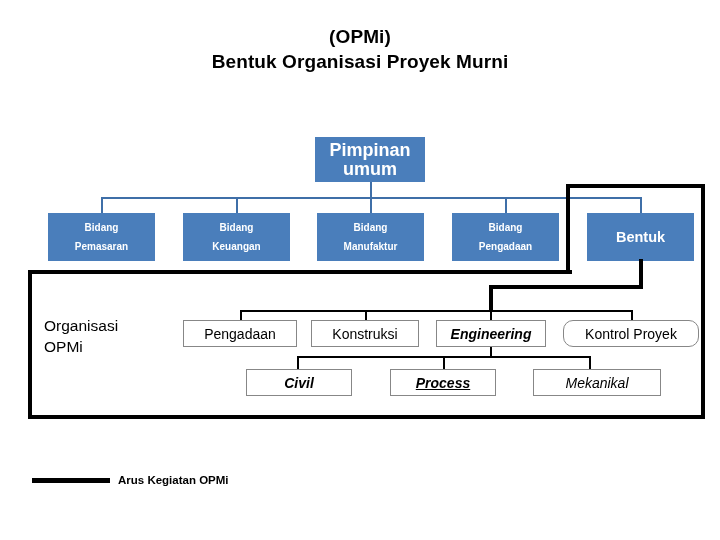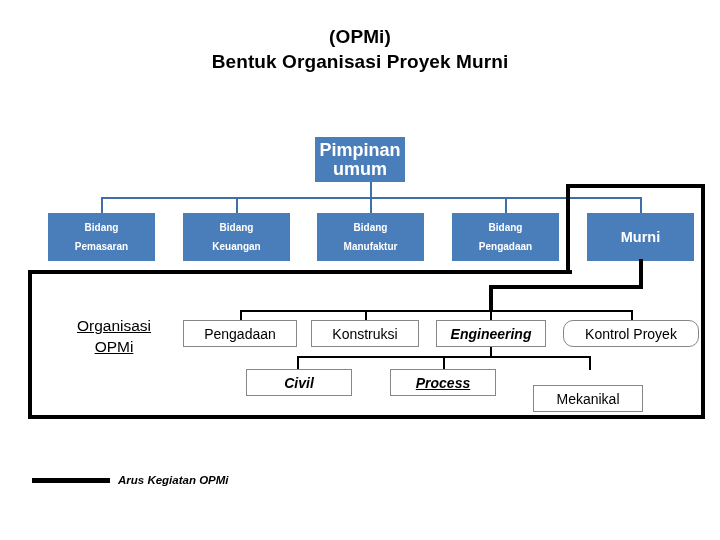--- a/index.html
+++ b/index.html
@@ -68,26 +68,24 @@
     align-items: center;
     justify-content: center;
     text-align: center;
     box-sizing: border-box;
   }
   .whitebox.italic { font-style: italic; font-weight: bold; }
 
   
   .org-label {
     position: absolute;
-    text-align: center;
     font-size: 15.5px;
     line-height: 21px;
     color: #000000;
     white-space: pre-line;
-    text-decoration: underline;
   }
   .legend-label {
     position: absolute;
     font-size: 11.5px;
     font-weight: bold;
     color: #000000;
     white-space: nowrap;
   }
 
   
@@ -125,36 +123,36 @@
   <div class="bl-v" style="left:370px; top:181px; height:17px;"></div>
 
   <div class="bl-h" style="left:101px; top:197px; width:540px;"></div>
 
   <div class="bl-v" style="left:101px; top:197px; height:16px;"></div>
   <div class="bl-v" style="left:236px; top:197px; height:16px;"></div>
   <div class="bl-v" style="left:370px; top:197px; height:16px;"></div>
   <div class="bl-v" style="left:505px; top:197px; height:16px;"></div>
   <div class="bl-v" style="left:640px; top:197px; height:16px;"></div>
 
-  <div class="bluebox head" style="left:315px; top:137px; width:90px; height:45px;">Pimpinan
+  <div class="bluebox head" style="left:315px; top:137px; width:110px; height:45px;">Pimpinan
 umum</div>
 
   <div class="bluebox dept" style="left:48px; top:213px; width:107px; height:48px;">Bidang
 Pemasaran</div>
 
   <div class="bluebox dept" style="left:183px; top:213px; width:107px; height:48px;">Bidang
 Keuangan</div>
 
   <div class="bluebox dept" style="left:317px; top:213px; width:107px; height:48px;">Bidang
 Manufaktur</div>
 
   <div class="bluebox dept" style="left:452px; top:213px; width:107px; height:48px;">Bidang
 Pengadaan</div>
 
-  <div class="bluebox proyek" style="left:587px; top:213px; width:107px; height:48px;">Murni</div>
+  <div class="bluebox proyek" style="left:587px; top:213px; width:107px; height:48px;">Bentuk</div>
 
   <div class="thick-h" style="left:566px; top:184px; width:139px;"></div>
   <div class="thick-v" style="left:566px; top:184px; height:90px;"></div>
   <div class="thick-v" style="left:701px; top:184px; height:235px;"></div>
 
   <div class="thick-h" style="left:28px; top:270px; width:544px;"></div>
   <div class="thick-v" style="left:28px; top:270px; height:149px;"></div>
   <div class="thick-h" style="left:28px; top:415px; width:677px;"></div>
 
   <div class="thick-v" style="left:639px; top:259px; height:30px;"></div>
@@ -178,21 +176,21 @@
   <div class="bk-v" style="left:490px; top:347px; height:11px;"></div>
   <div class="bk-h" style="left:297px; top:356px; width:294px;"></div>
   <div class="bk-v" style="left:297px; top:356px; height:14px;"></div>
   <div class="bk-v" style="left:443px; top:356px; height:14px;"></div>
   <div class="bk-v" style="left:589px; top:356px; height:14px;"></div>
 
   <div class="whitebox italic" style="left:246px; top:369px; width:106px; height:27px;">Civil</div>
 
   <div class="whitebox italic" style="left:390px; top:369px; width:106px; height:27px;text-decoration:underline;">Process</div>
 
-  <div class="whitebox" style="left:533px; top:385px; width:110px; height:27px;">Mekanikal</div>
+  <div class="whitebox" style="left:533px; top:369px; width:128px; height:27px;font-style:italic;">Mekanikal</div>
 
   <div class="org-label" style="left:44px; top:315px; width:140px;">Organisasi
 OPMi</div>
 
   <div class="thick-h" style="left:32px; top:478px; width:78px; height:5px;"></div>
-  <div class="legend-label" style="left:118px; top:474px;font-style:italic;">Arus Kegiatan OPMi</div>
+  <div class="legend-label" style="left:118px; top:474px;">Arus Kegiatan OPMi</div>
 
 </div>
 
 </body></html>

